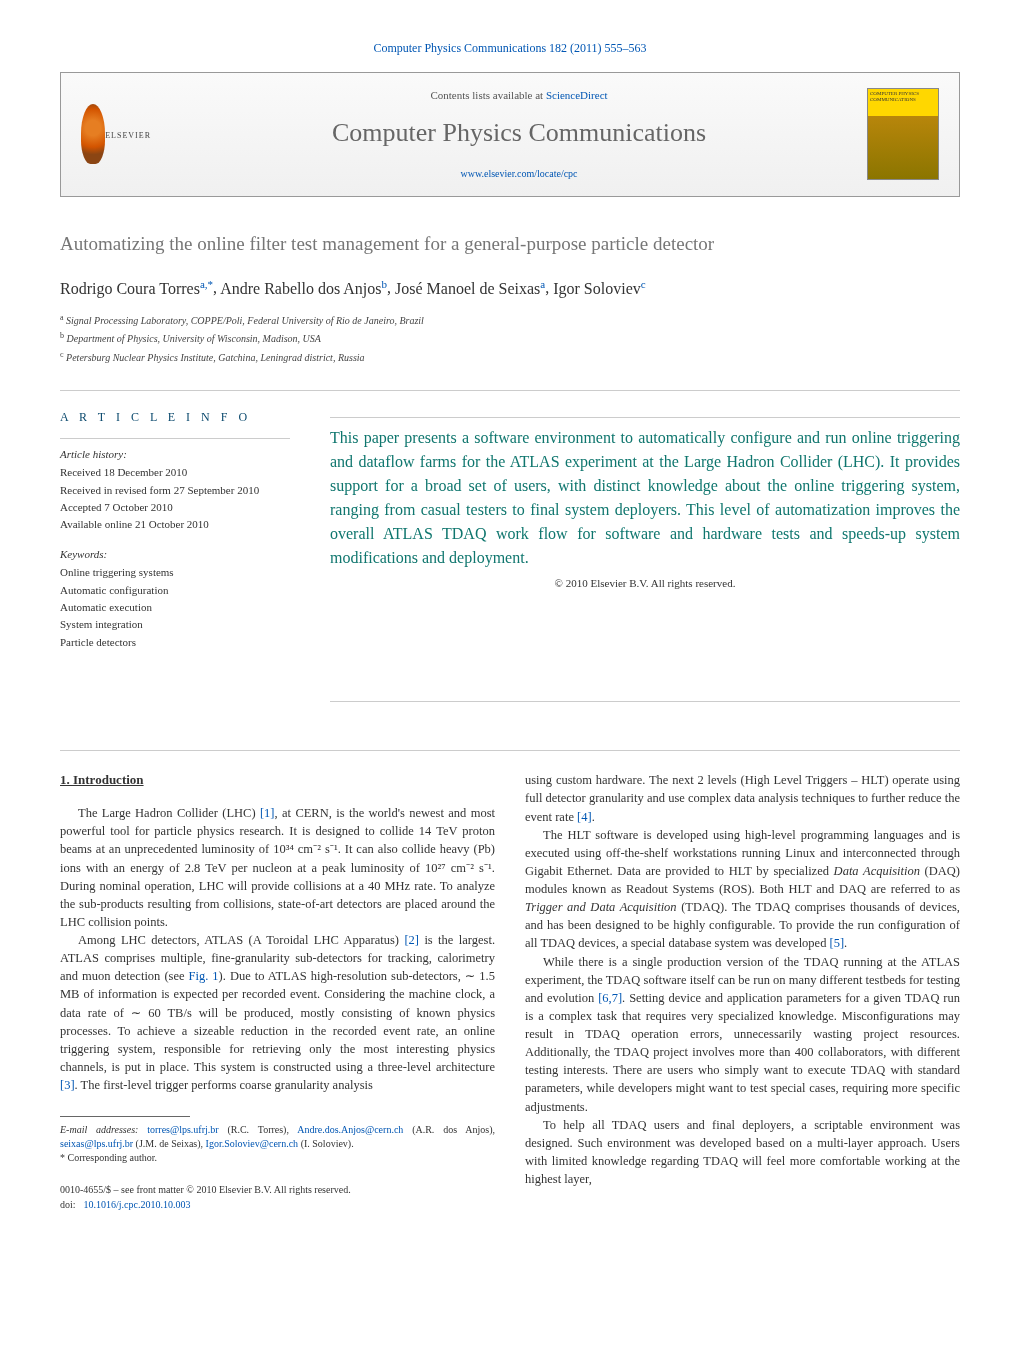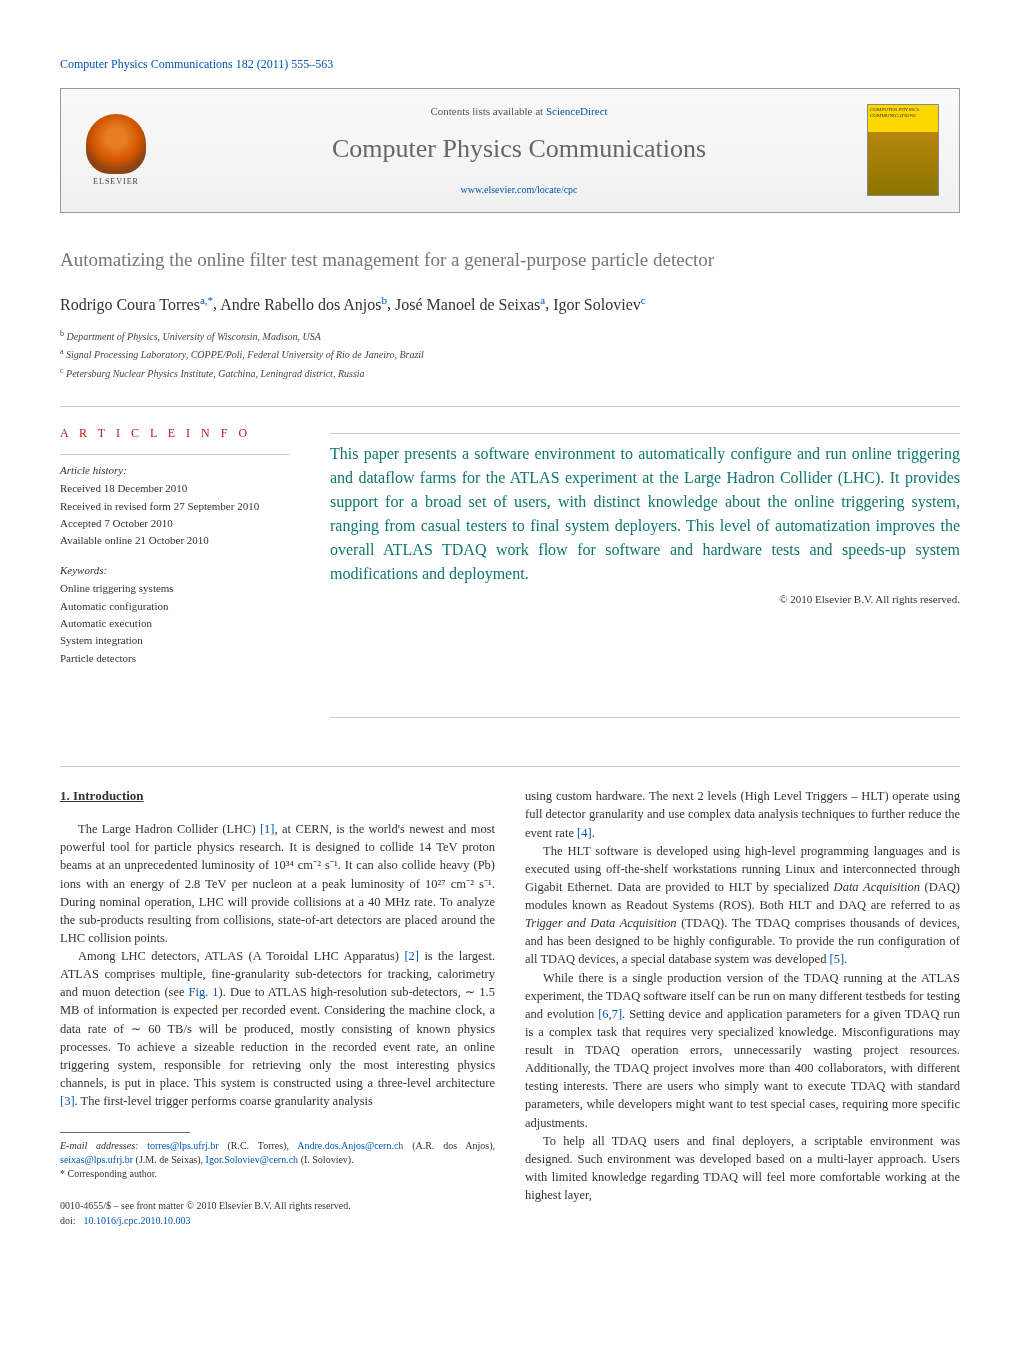--- a/index.html
+++ b/index.html
@@ -11,44 +11,43 @@
       font-size: 13px;
       line-height: 1.4;
     }
     .page {
       width: 1020px;
       margin: 0 auto;
       padding: 40px 60px;
       box-sizing: border-box;
     }
     .top-citation {
-      text-align: left;
+      text-align: center;
       color: #0056b3;
       font-size: 12px;
       margin-bottom: 15px;
-      margin-top: 16px;
     }
     .top-citation a {
       color: #0056b3;
       text-decoration: none;
     }
     .header-bar {
       border: 1px solid #999;
       padding: 15px 20px;
       margin-bottom: 30px;
       display: flex;
       align-items: center;
       position: relative;
       background: linear-gradient(to bottom, #fafafa, #f0f0f0);
     }
     .elsevier-logo {
       width: 70px;
       height: 78px;
       display: flex;
-      flex-direction: column;
+      flex-direction: row;
       align-items: center;
       justify-content: center;
       margin-right: 20px;
     }
     .elsevier-tree {
       width: 60px;
       height: 60px;
       background: radial-gradient(circle at 50% 40%, #e67e22 20%, #d35400 50%, #8b4513 70%);
       border-radius: 50% 50% 40% 40%;
     }
@@ -138,21 +137,21 @@
       gap: 40px;
       margin-bottom: 30px;
     }
     .article-info {
       width: 230px;
       flex-shrink: 0;
     }
     .section-heading {
       font-size: 12px;
       letter-spacing: 4px;
-      color: #b91c1c;
+      color: #0c4a6e;
       margin-bottom: 12px;
     }
     .history-label {
       font-style: italic;
       font-size: 11px;
       color: #333;
       margin-bottom: 3px;
     }
     .history-item {
       font-size: 11px;
@@ -175,21 +174,21 @@
       flex: 1;
     }
     .abstract-text {
       font-size: 16px;
       text-align: justify;
       color: #0f766e;
       line-height: 1.5;
     }
     .copyright {
       font-size: 11px;
-      text-align: right;
+      text-align: center;
       margin-top: 6px;
       color: #333;
     }
     .body-columns {
       display: flex;
       gap: 30px;
       margin-top: 20px;
     }
     .column {
       flex: 1;
@@ -268,22 +267,22 @@
   <h1 class="title">Automatizing the online filter test management for a general-purpose particle detector</h1>
 
   <div class="authors">
     <span><span>Rodrigo Coura Torres</span><span class="sup">a,</span><span class="sup">*</span></span>,
     <span><span>Andre Rabello dos Anjos</span><span class="sup">b</span></span>,
     <span><span>José Manoel de Seixas</span><span class="sup">a</span></span>,
     <span><span>Igor Soloviev</span><span class="sup">c</span></span>
   </div>
 
   <div class="affiliations">
+    <div><span class="aff-sup">a</span> <span>Signal Processing Laboratory, COPPE/Poli, Federal University of Rio de Janeiro, Brazil</span></div>
     <div><span class="aff-sup">b</span> <span>Department of Physics, University of Wisconsin, Madison, USA</span></div>
-    <div><span class="aff-sup">a</span> <span>Signal Processing Laboratory, COPPE/Poli, Federal University of Rio de Janeiro, Brazil</span></div>
     <div><span class="aff-sup">c</span> <span>Petersburg Nuclear Physics Institute, Gatchina, Leningrad district, Russia</span></div>
   </div>
 
   <hr class="divider">
 
   <div class="info-abstract">
     <div class="article-info">
       <div class="section-heading">A R T I C L E   I N F O</div>
       <hr class="divider" style="margin:8px 0">
       <div class="history-label">Article history:</div>

